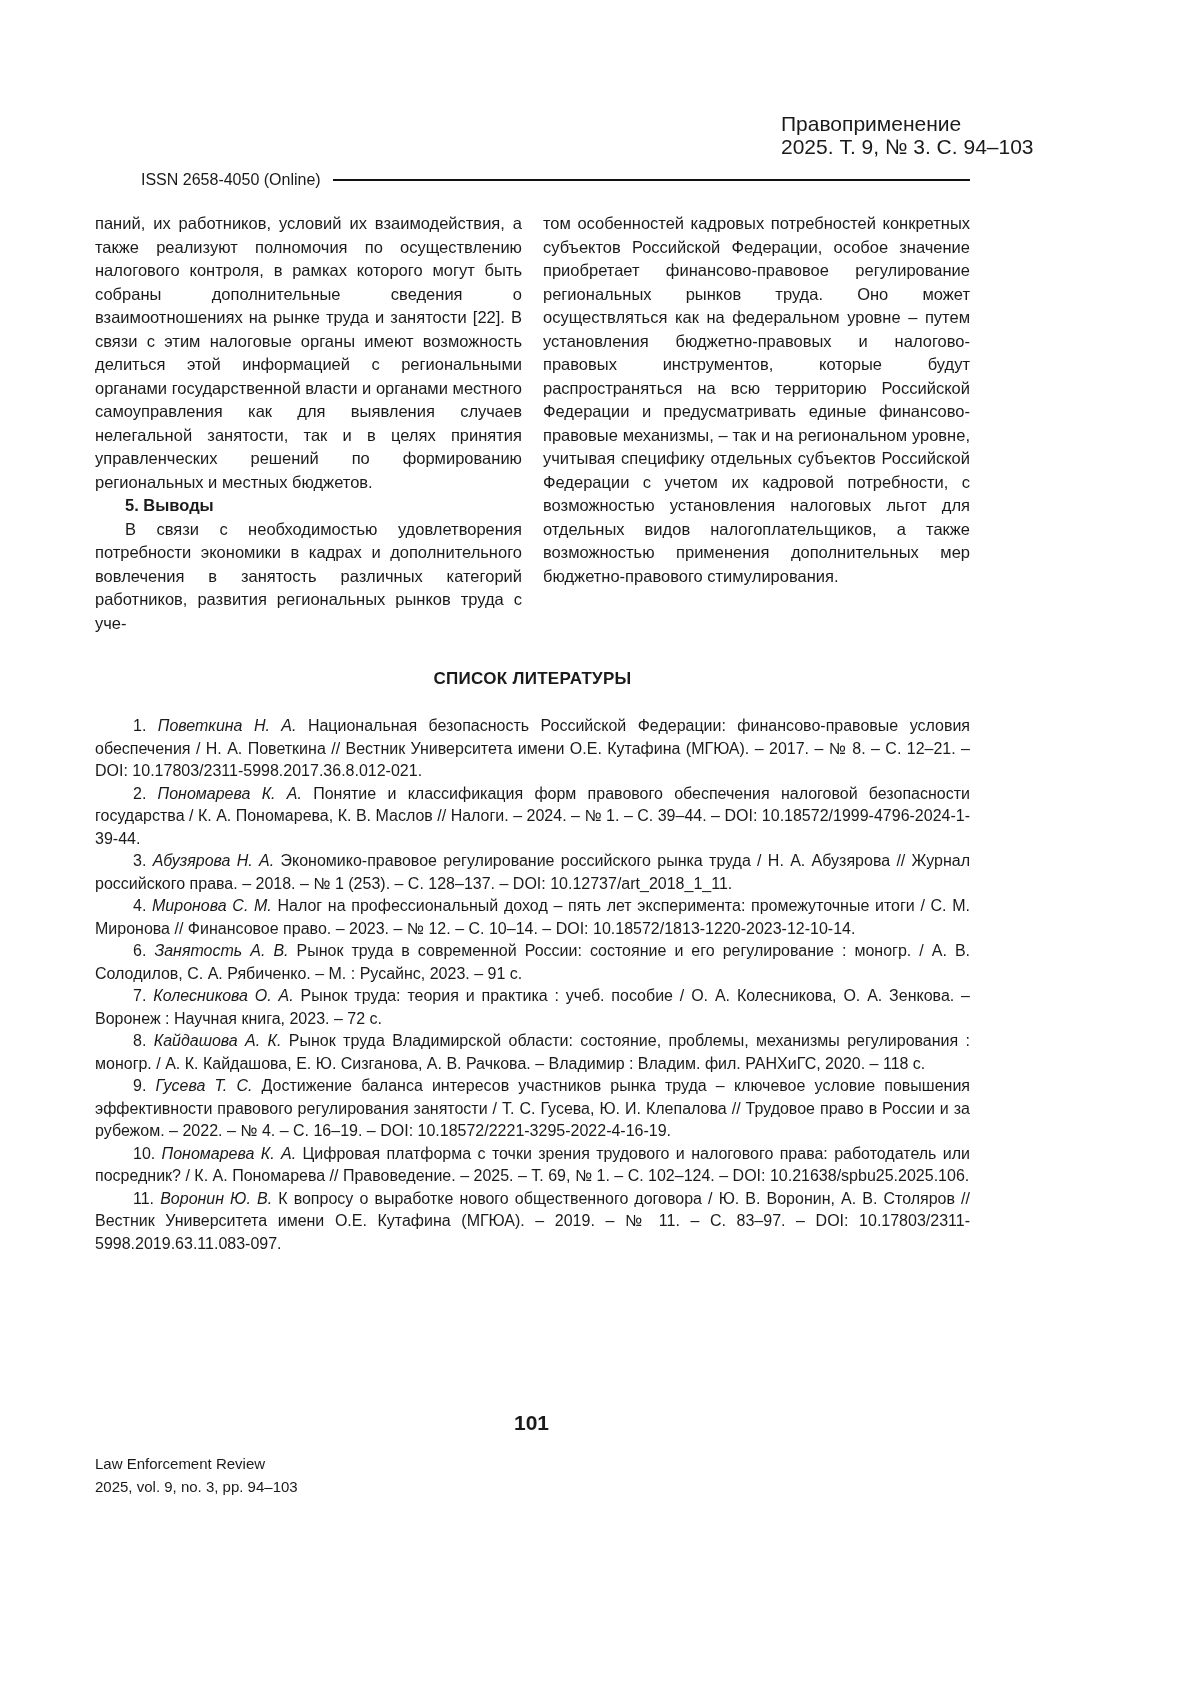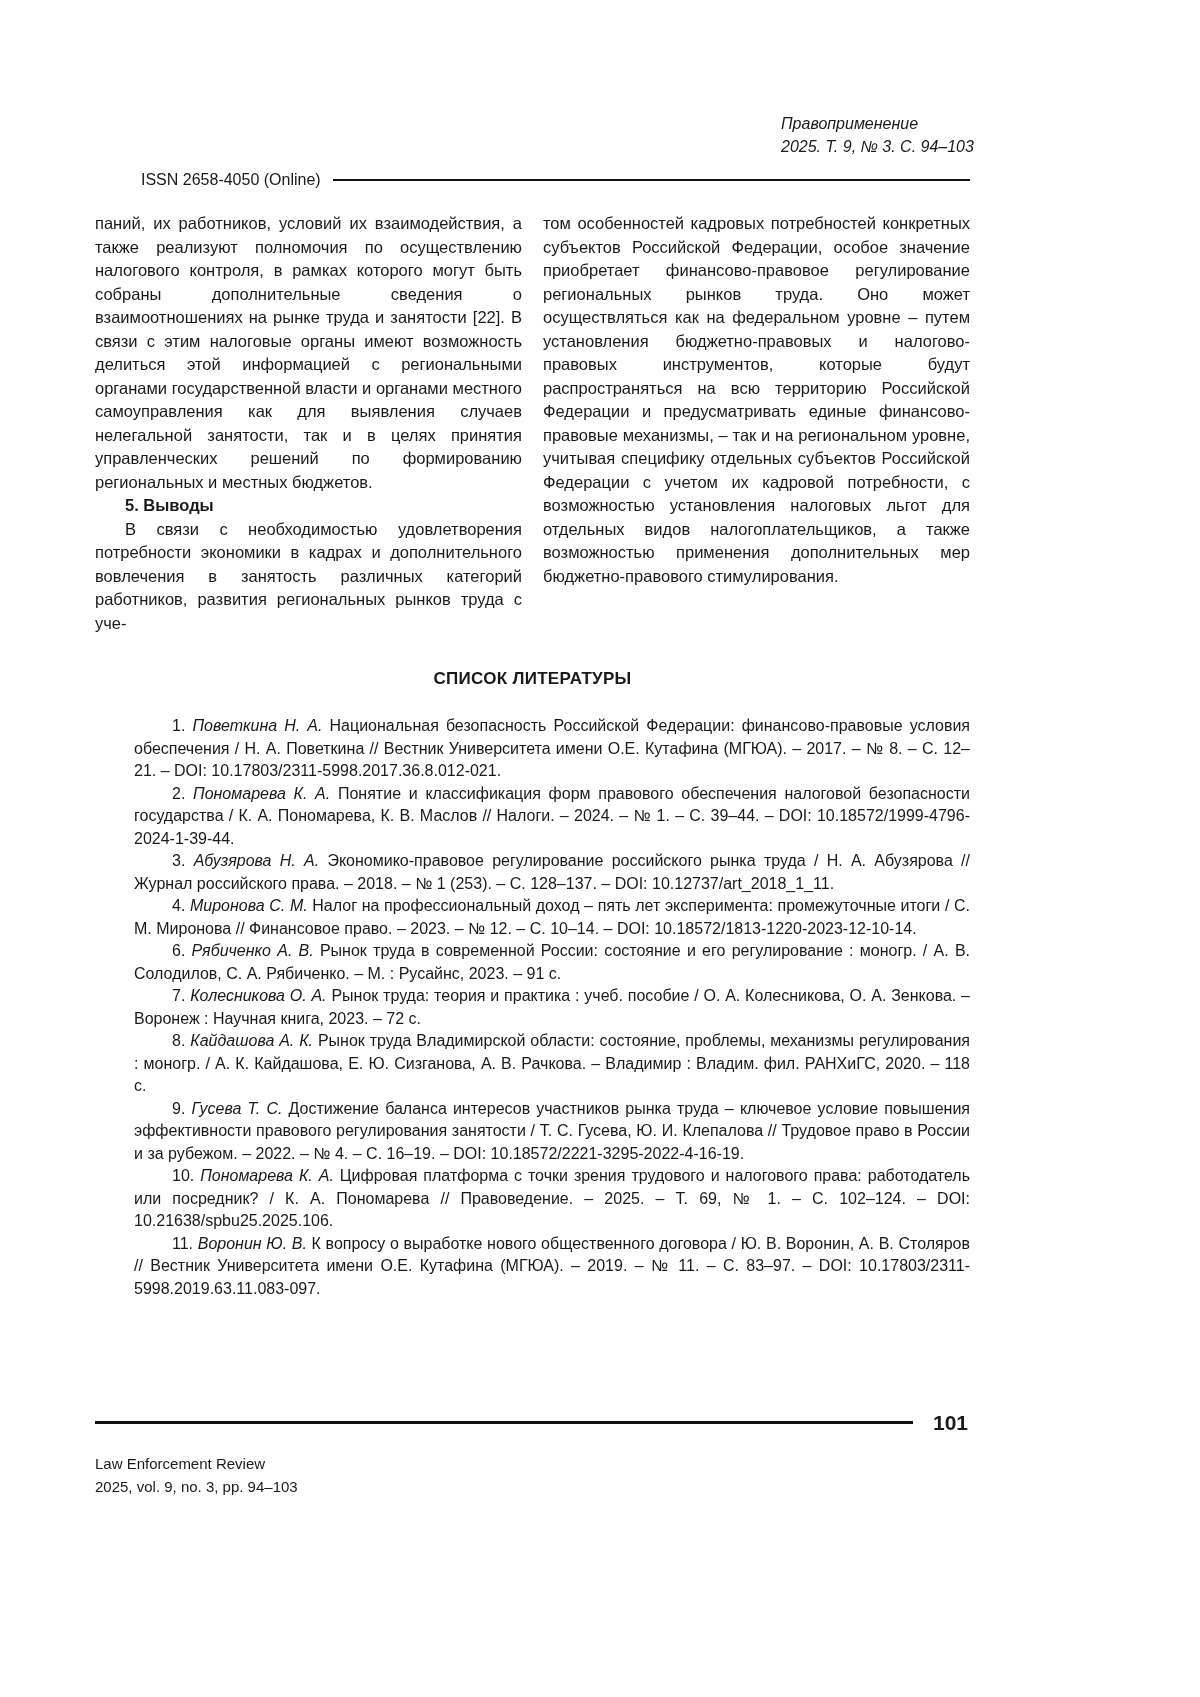--- a/index.html
+++ b/index.html
@@ -14,24 +14,23 @@
   }
   .page {
     position: absolute;
     inset: 0;
     padding: 112px 230px 0 95px;
   }
 
   
   .header-meta {
     padding-left: 686px;
-    font-size: 16px;
+    font-size: 21px;
     line-height: 23px;
     white-space: nowrap;
-    font-style: italic;
   }
   .issn-row {
     display: flex;
     align-items: center;
     margin-top: 13px;
     font-size: 16px;
     margin-left: 46px;
   }
   .issn-row .rule {
     flex: 1;
@@ -60,31 +59,32 @@
     font-size: 17px;
     font-weight: 700;
     letter-spacing: 0.3px;
   }
   .ref-list {
     margin-top: 26px;
     font-size: 16px;
     line-height: 22.5px;
     text-align: justify;
   }
-  .ref-item { text-indent: 38px; margin-left: 39px; }
+  .ref-item { text-indent: 38px; }
   .ref-author { font-style: italic; }
 
   
   .bottom-row {
     position: absolute;
     left: 95px;
     right: 232px;
     top: 1412px;
     display: flex;
     align-items: center;
+    flex-direction: column;
   }
   .bottom-row .rule {
     flex: 1;
     height: 2.5px;
     background: #111111;
     margin-right: 20px;
   }
   .page-num {
     font-size: 21px;
     font-weight: 700;
@@ -126,21 +126,21 @@
     </div>
   </div>
 
   <h2 class="ref-heading">СПИСОК ЛИТЕРАТУРЫ</h2>
 
   <div class="ref-list" id="ref-list">
       <p class="ref-item"><span class="ref-num">1. </span><span class="ref-author">Поветкина Н. А. </span><span class="ref-text">Национальная безопасность Российской Федерации: финансово-правовые условия обеспечения / Н. А. Поветкина // Вестник Университета имени О.Е. Кутафина (МГЮА). – 2017. – № 8. – С. 12–21. – DOI: 10.17803/2311-5998.2017.36.8.012-021.</span></p>
       <p class="ref-item"><span class="ref-num">2. </span><span class="ref-author">Пономарева К. А. </span><span class="ref-text">Понятие и классификация форм правового обеспечения налоговой безопасности государства / К. А. Пономарева, К. В. Маслов // Налоги. – 2024. – № 1. – С. 39–44. – DOI: 10.18572/1999-4796-2024-1-39-44.</span></p>
       <p class="ref-item"><span class="ref-num">3. </span><span class="ref-author">Абузярова Н. А. </span><span class="ref-text">Экономико-правовое регулирование российского рынка труда / Н. А. Абузярова // Журнал российского права. – 2018. – № 1 (253). – С. 128–137. – DOI: 10.12737/art_2018_1_11.</span></p>
       <p class="ref-item"><span class="ref-num">4. </span><span class="ref-author">Миронова С. М. </span><span class="ref-text">Налог на профессиональный доход – пять лет эксперимента: промежуточные итоги / С. М. Миронова // Финансовое право. – 2023. – № 12. – С. 10–14. – DOI: 10.18572/1813-1220-2023-12-10-14.</span></p>
-      <p class="ref-item"><span class="ref-num">6. </span><span class="ref-author">Рябиченко А. В. </span><span class="ref-text">Рынок труда в современной России: состояние и его регулирование : моногр. / А. В. Солодилов, С. А. Рябиченко. – М. : Русайнс, 2023. – 91 с.</span></p>
+      <p class="ref-item"><span class="ref-num">6. </span><span class="ref-author">Занятость А. В. </span><span class="ref-text">Рынок труда в современной России: состояние и его регулирование : моногр. / А. В. Солодилов, С. А. Рябиченко. – М. : Русайнс, 2023. – 91 с.</span></p>
       <p class="ref-item"><span class="ref-num">7. </span><span class="ref-author">Колесникова О. А. </span><span class="ref-text">Рынок труда: теория и практика : учеб. пособие / О. А. Колесникова, О. А. Зенкова. – Воронеж : Научная книга, 2023. – 72 с.</span></p>
       <p class="ref-item"><span class="ref-num">8. </span><span class="ref-author">Кайдашова А. К. </span><span class="ref-text">Рынок труда Владимирской области: состояние, проблемы, механизмы регулирования : моногр. / А. К. Кайдашова, Е. Ю. Сизганова, А. В. Рачкова. – Владимир : Владим. фил. РАНХиГС, 2020. – 118 с.</span></p>
       <p class="ref-item"><span class="ref-num">9. </span><span class="ref-author">Гусева Т. С. </span><span class="ref-text">Достижение баланса интересов участников рынка труда – ключевое условие повышения эффективности правового регулирования занятости / Т. С. Гусева, Ю. И. Клепалова // Трудовое право в России и за рубежом. – 2022. – № 4. – С. 16–19. – DOI: 10.18572/2221-3295-2022-4-16-19.</span></p>
       <p class="ref-item"><span class="ref-num">10. </span><span class="ref-author">Пономарева К. А. </span><span class="ref-text">Цифровая платформа с точки зрения трудового и налогового права: работодатель или посредник? / К. А. Пономарева // Правоведение. – 2025. – Т. 69, № 1. – С. 102–124. – DOI: 10.21638/spbu25.2025.106.</span></p>
       <p class="ref-item"><span class="ref-num">11. </span><span class="ref-author">Воронин Ю. В. </span><span class="ref-text">К вопросу о выработке нового общественного договора / Ю. В. Воронин, А. В. Столяров // Вестник Университета имени О.Е. Кутафина (МГЮА). – 2019. – № 11. – С. 83–97. – DOI: 10.17803/2311-5998.2019.63.11.083-097.</span></p>
     </div>
 
   <div class="bottom-row">
     <span class="rule"></span>
     <span class="page-num">101</span>

